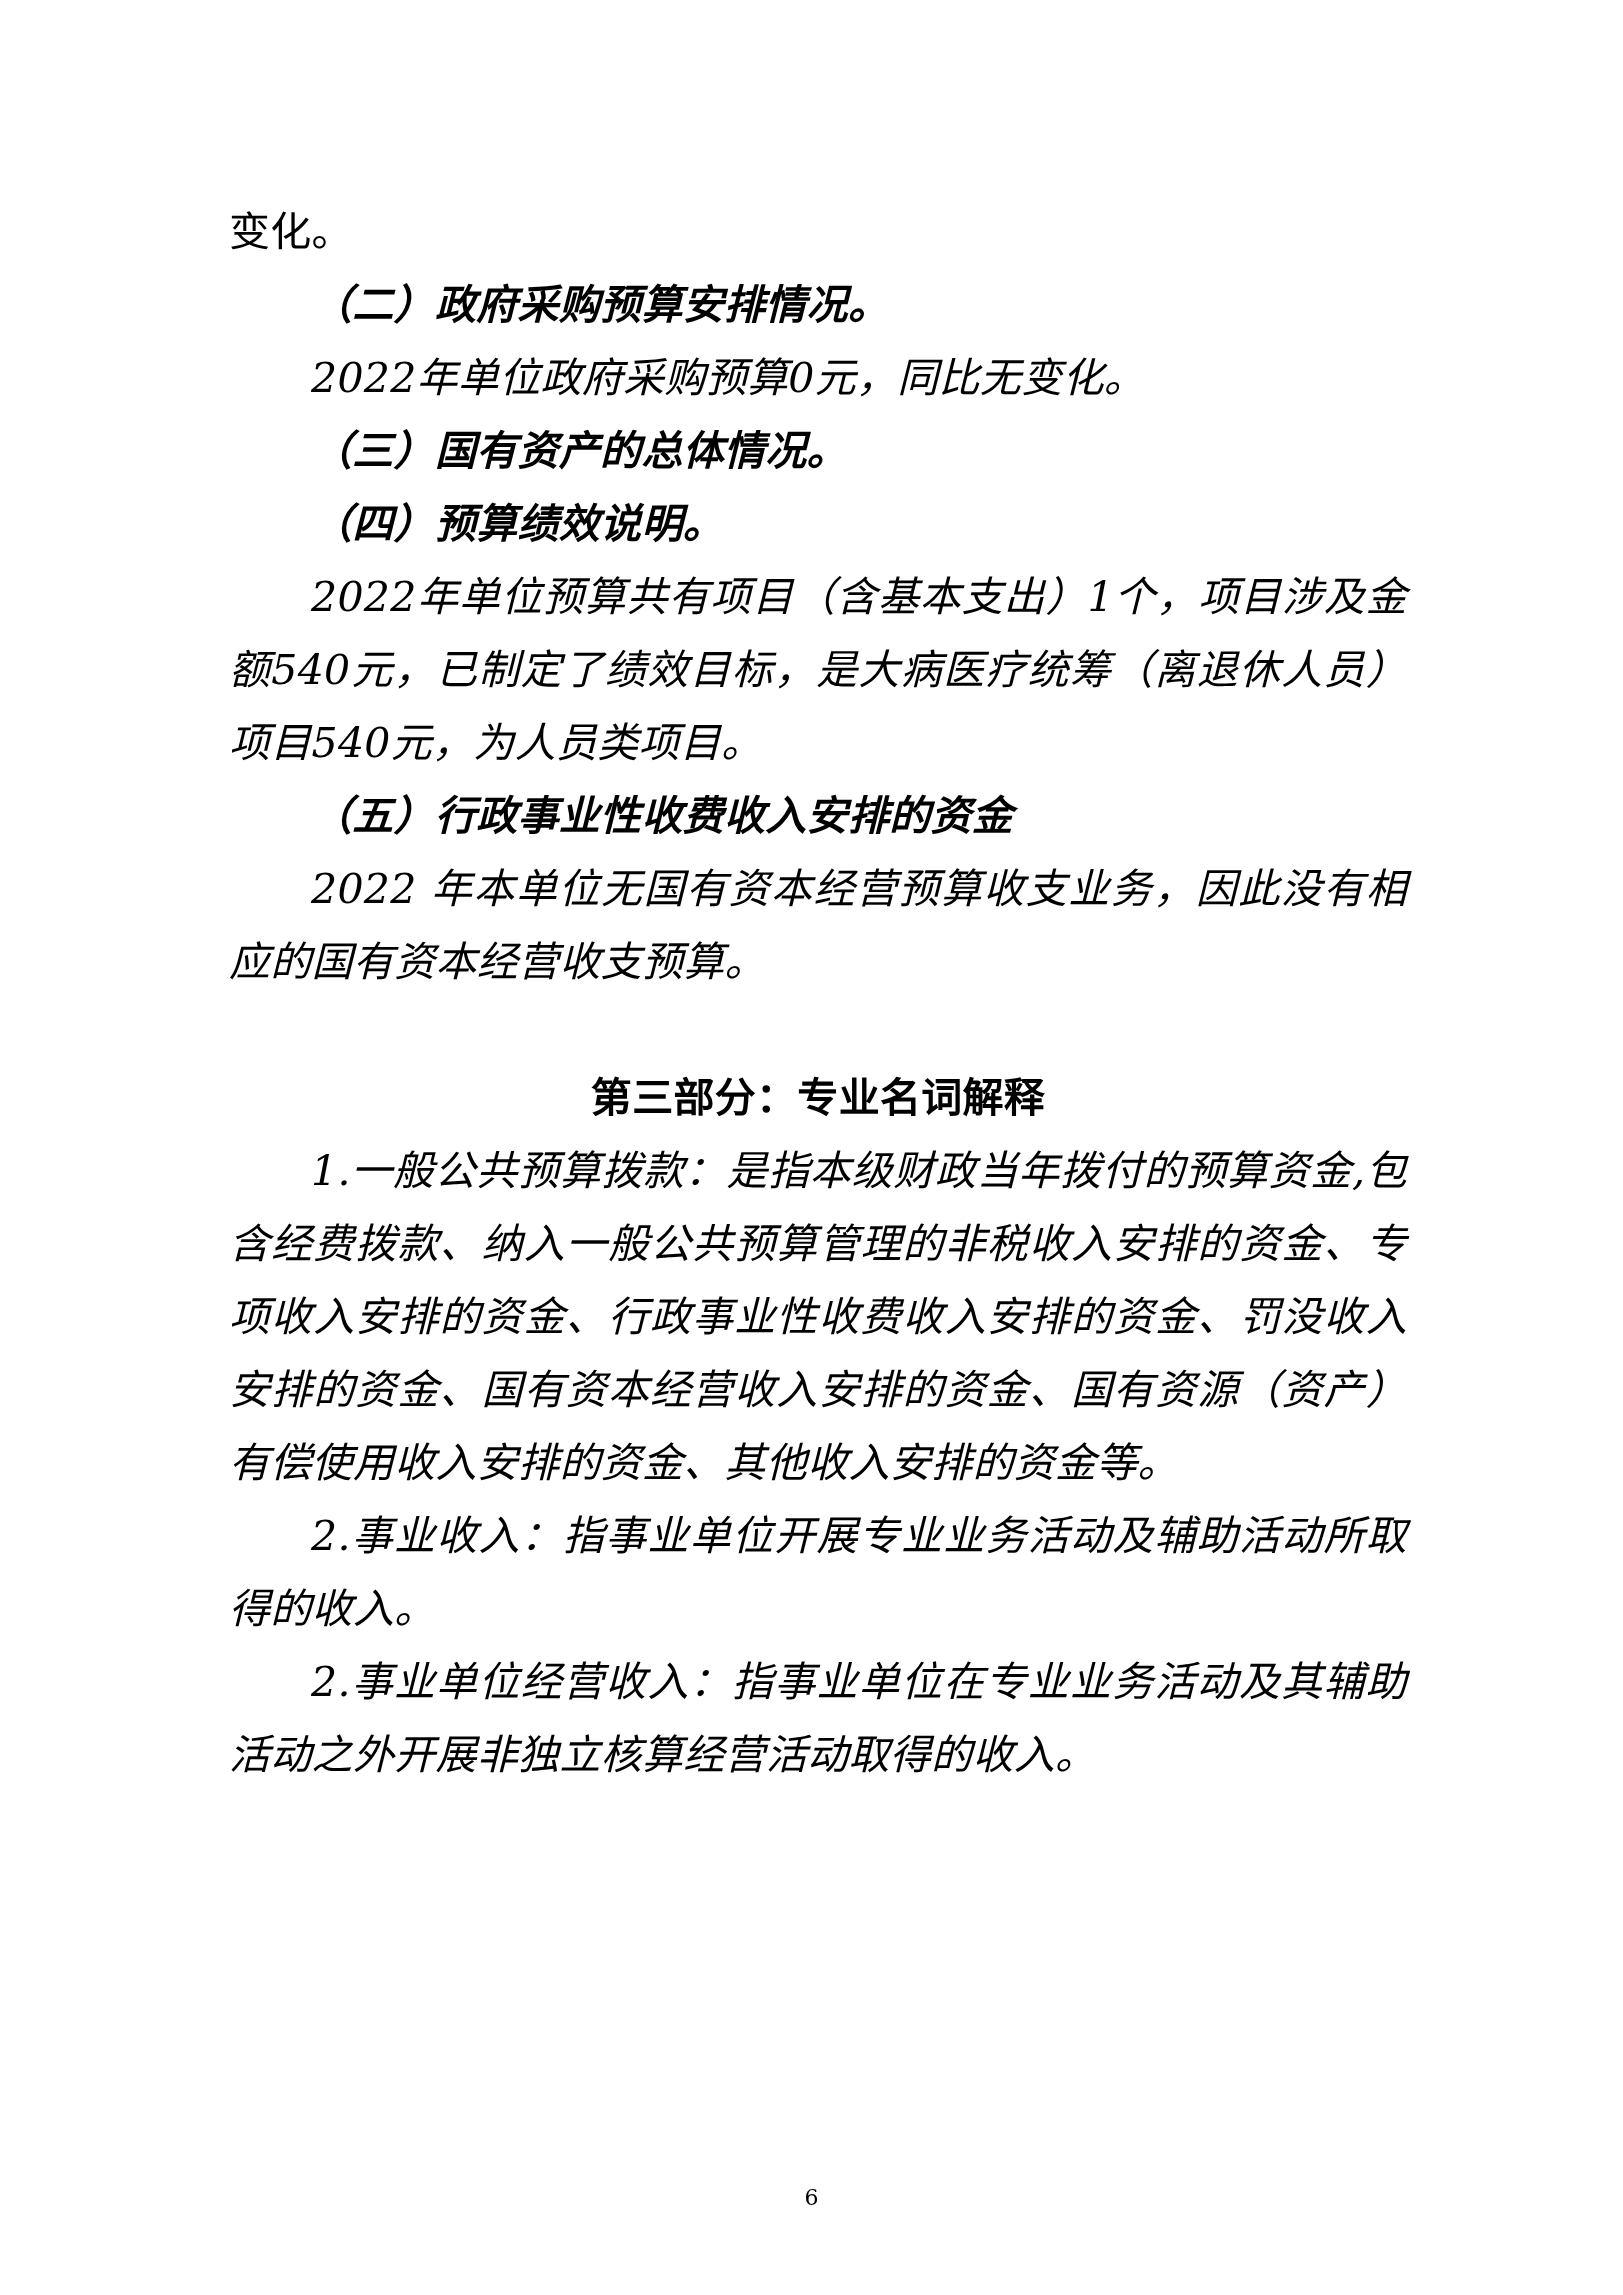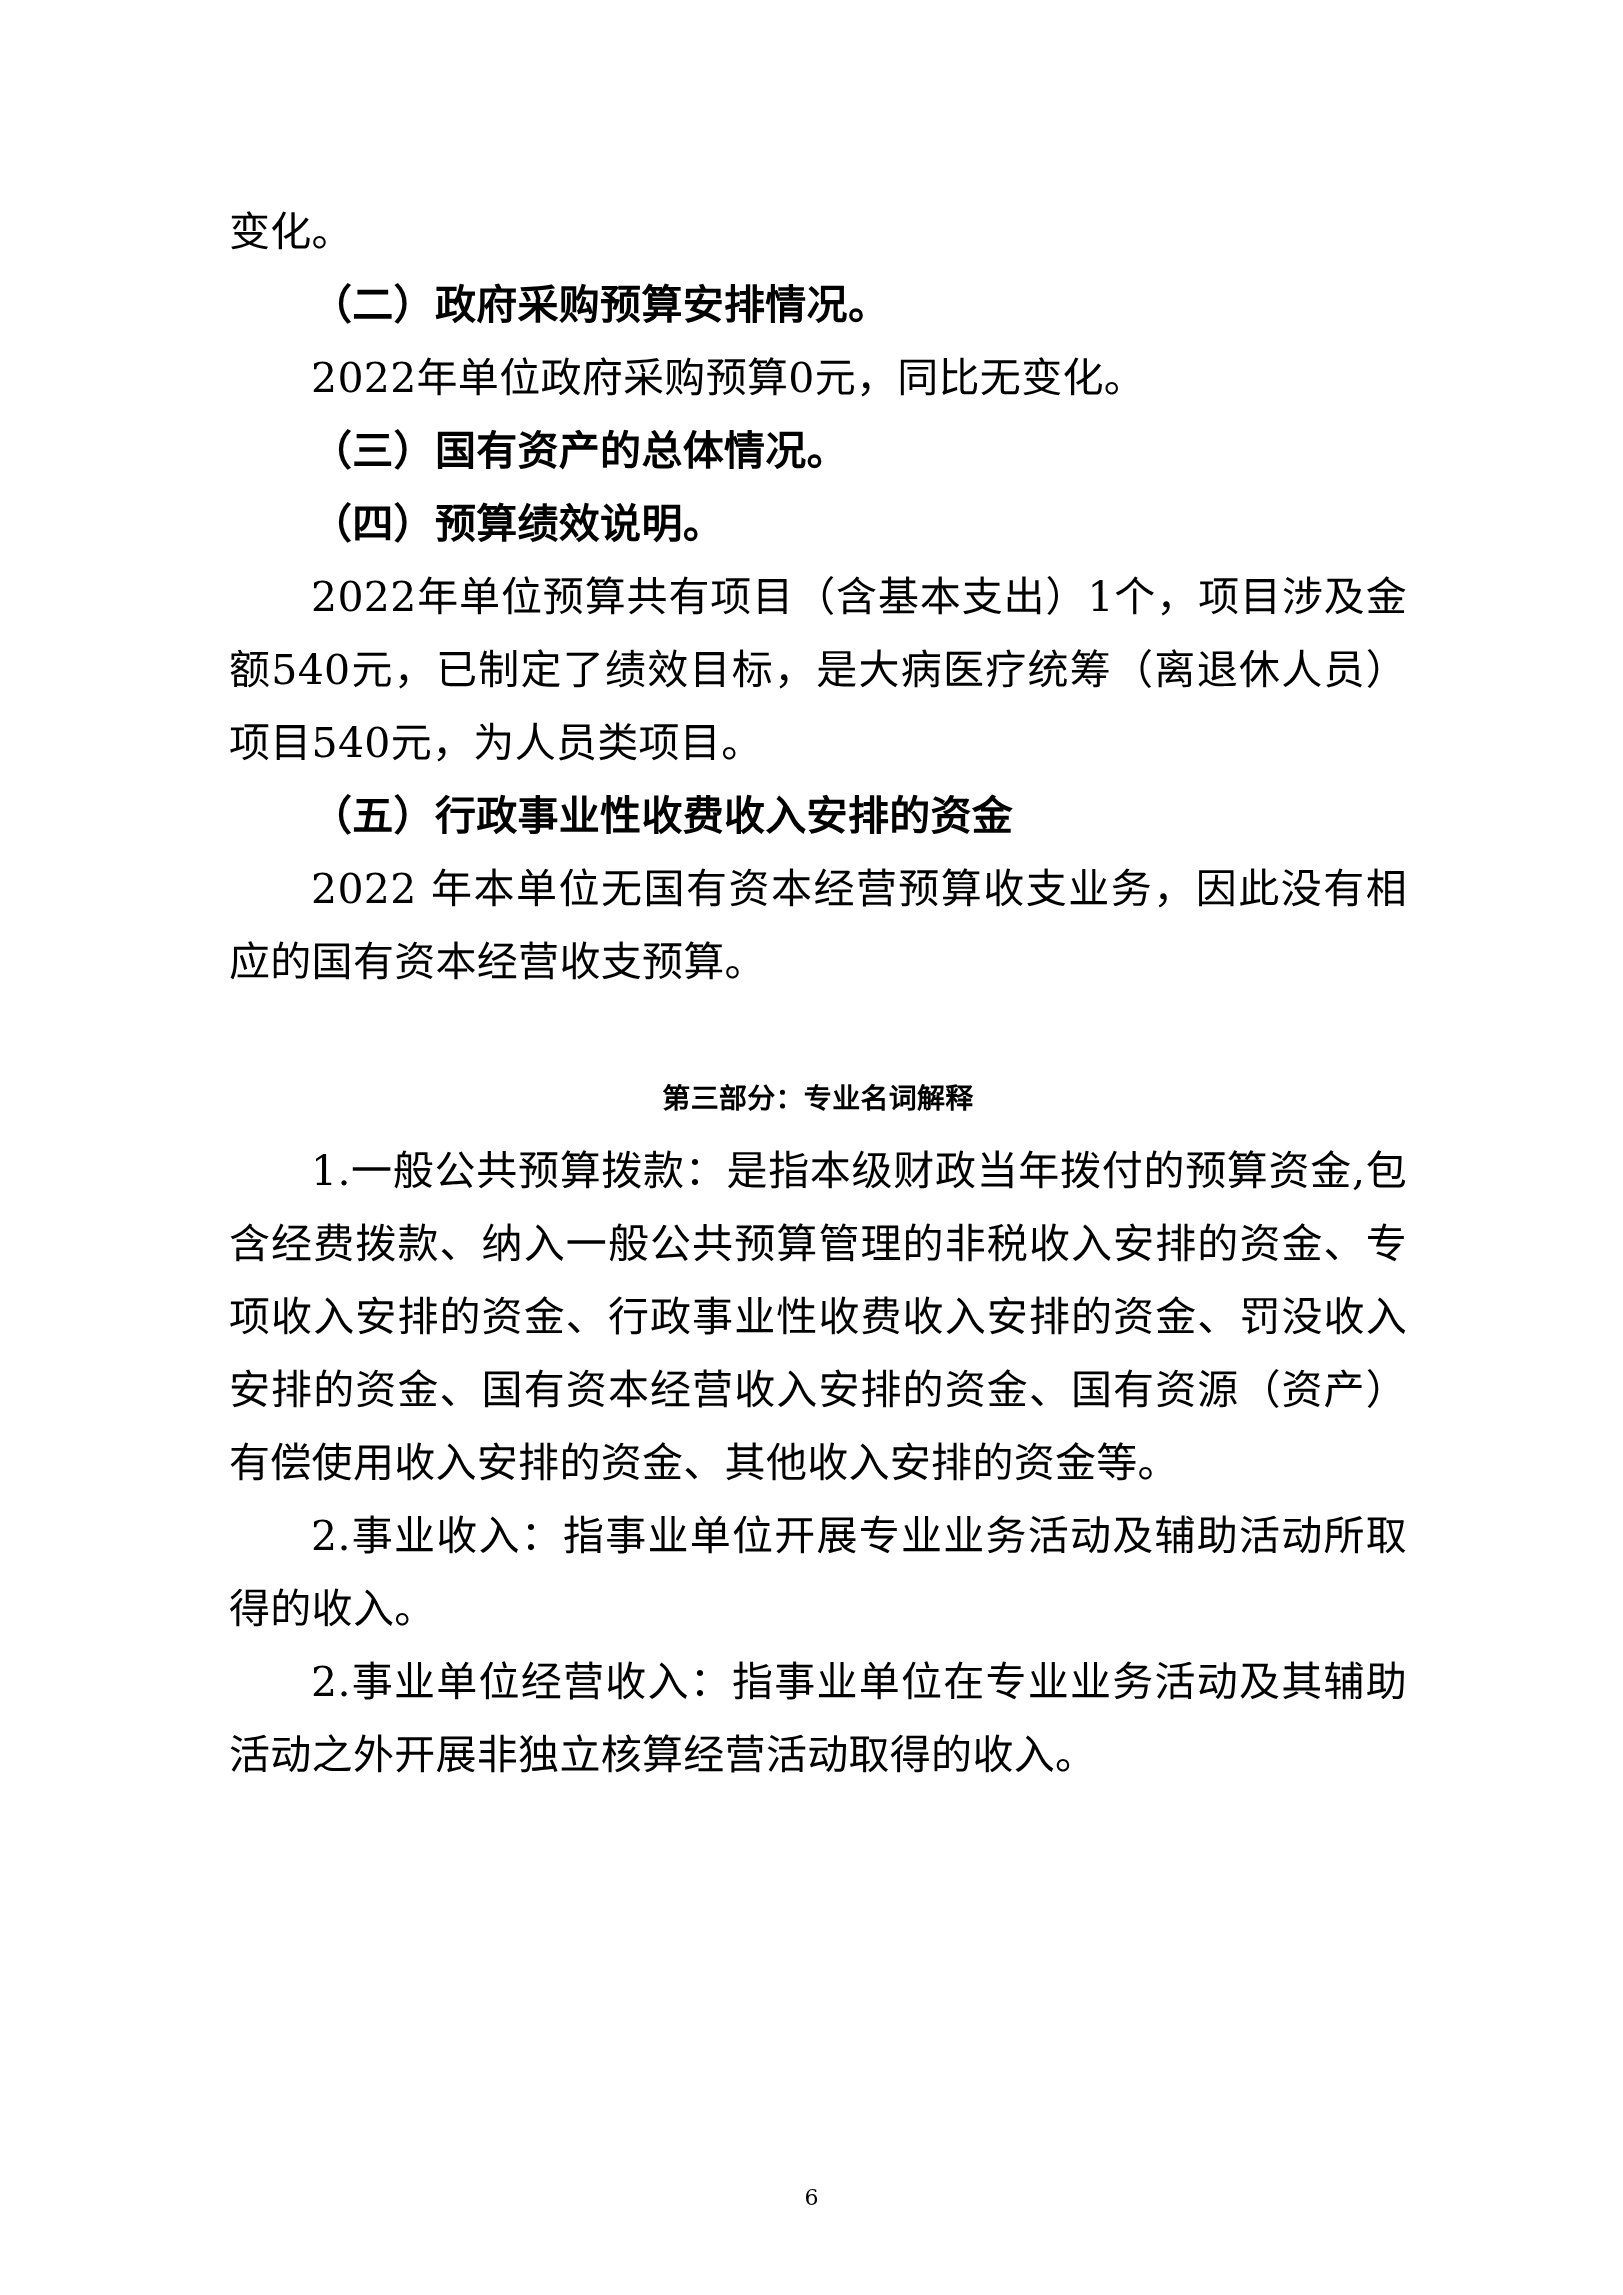--- a/index.html
+++ b/index.html
@@ -31,32 +31,33 @@
     font-size: 41px;
     line-height: 73px;
     letter-spacing: 0.3px;
     text-align: justify;
     text-justify: inter-ideograph;
     font-family: "DejaVu Serif", "Liberation Serif", serif;
     font-weight: 400;
   }
   .indent {
     text-indent: 82px;
+    font-style: italic;
   }
   .noindent {
     text-indent: 0;
   }
   .bold {
     font-weight: 700;
   }
   .heading-center {
     text-align: center;
     text-indent: 0;
     font-weight: 700;
-    font-size: 28px;
+    font-size: 41px;
     line-height: 73px;
   }
   .gap-large {
     height: 63px;
   }
   .pagenum {
     position: absolute;
     left: 0;
     right: 0;
     bottom: 85px;

